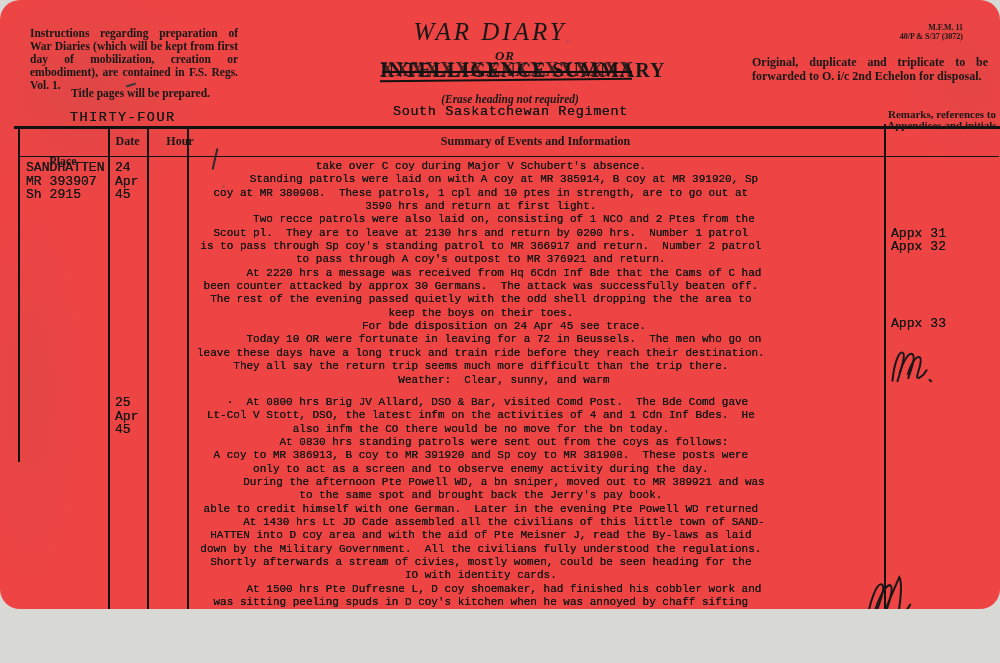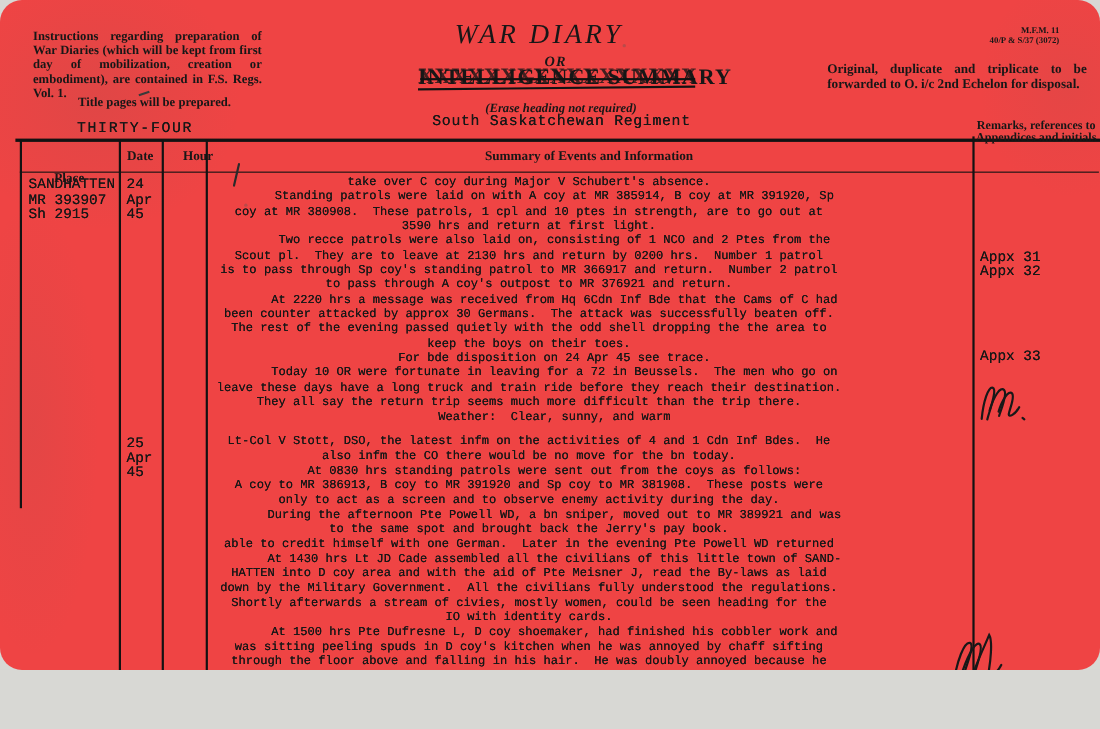--- a/index.html
+++ b/index.html
@@ -146,20 +146,21 @@
       <div class="tw-line">been counter attacked by approx 30 Germans.  The attack was successfully beaten off.</div>
       <div class="tw-line">The rest of the evening passed quietly with the odd shell dropping the the area to</div>
       <div class="tw-line">keep the boys on their toes.</div>
       <div class="tw-line">       For bde disposition on 24 Apr 45 see trace.</div>
       <div class="tw-line">       Today 10 OR were fortunate in leaving for a 72 in Beussels.  The men who go on</div>
       <div class="tw-line">leave these days have a long truck and train ride before they reach their destination.</div>
       <div class="tw-line">They all say the return trip seems much more difficult than the trip there.</div>
       <div class="tw-line">       Weather:  Clear, sunny, and warm</div>
     </div>
   <div class="abs summary summary-2 tw">
+      <div class="tw-line">  ·  At 0800 hrs Brig JV Allard, DSO &amp; Bar, visited Comd Post.  The Bde Comd gave</div>
       <div class="tw-line">Lt-Col V Stott, DSO, the latest infm on the activities of 4 and 1 Cdn Inf Bdes.  He</div>
       <div class="tw-line">also infm the CO there would be no move for the bn today.</div>
       <div class="tw-line">       At 0830 hrs standing patrols were sent out from the coys as follows:</div>
       <div class="tw-line">A coy to MR 386913, B coy to MR 391920 and Sp coy to MR 381908.  These posts were</div>
       <div class="tw-line">only to act as a screen and to observe enemy activity during the day.</div>
       <div class="tw-line">       During the afternoon Pte Powell WD, a bn sniper, moved out to MR 389921 and was</div>
       <div class="tw-line">to the same spot and brought back the Jerry's pay book.</div>
       <div class="tw-line">able to credit himself with one German.  Later in the evening Pte Powell WD returned</div>
       <div class="tw-line">       At 1430 hrs Lt JD Cade assembled all the civilians of this little town of SAND-</div>
       <div class="tw-line">HATTEN into D coy area and with the aid of Pte Meisner J, read the By-laws as laid</div>

